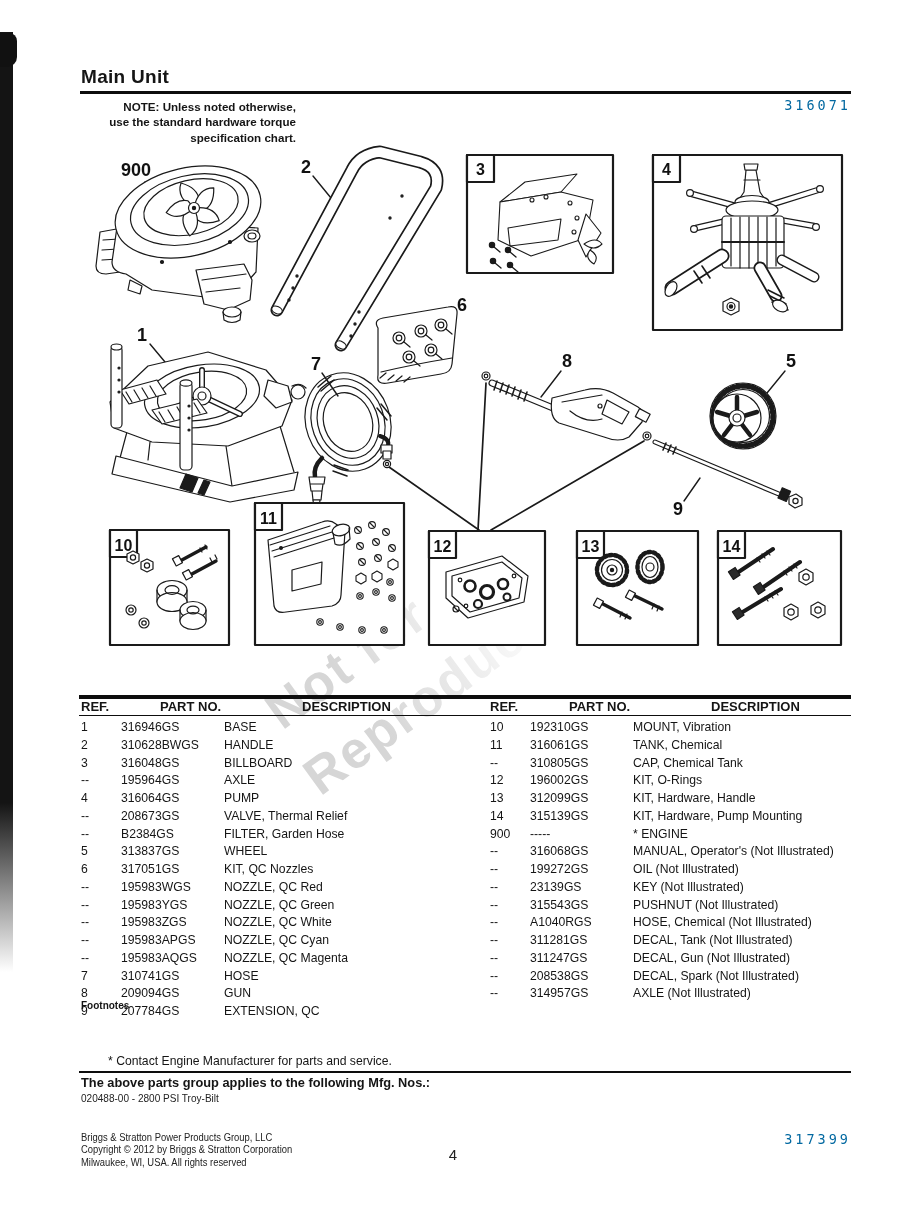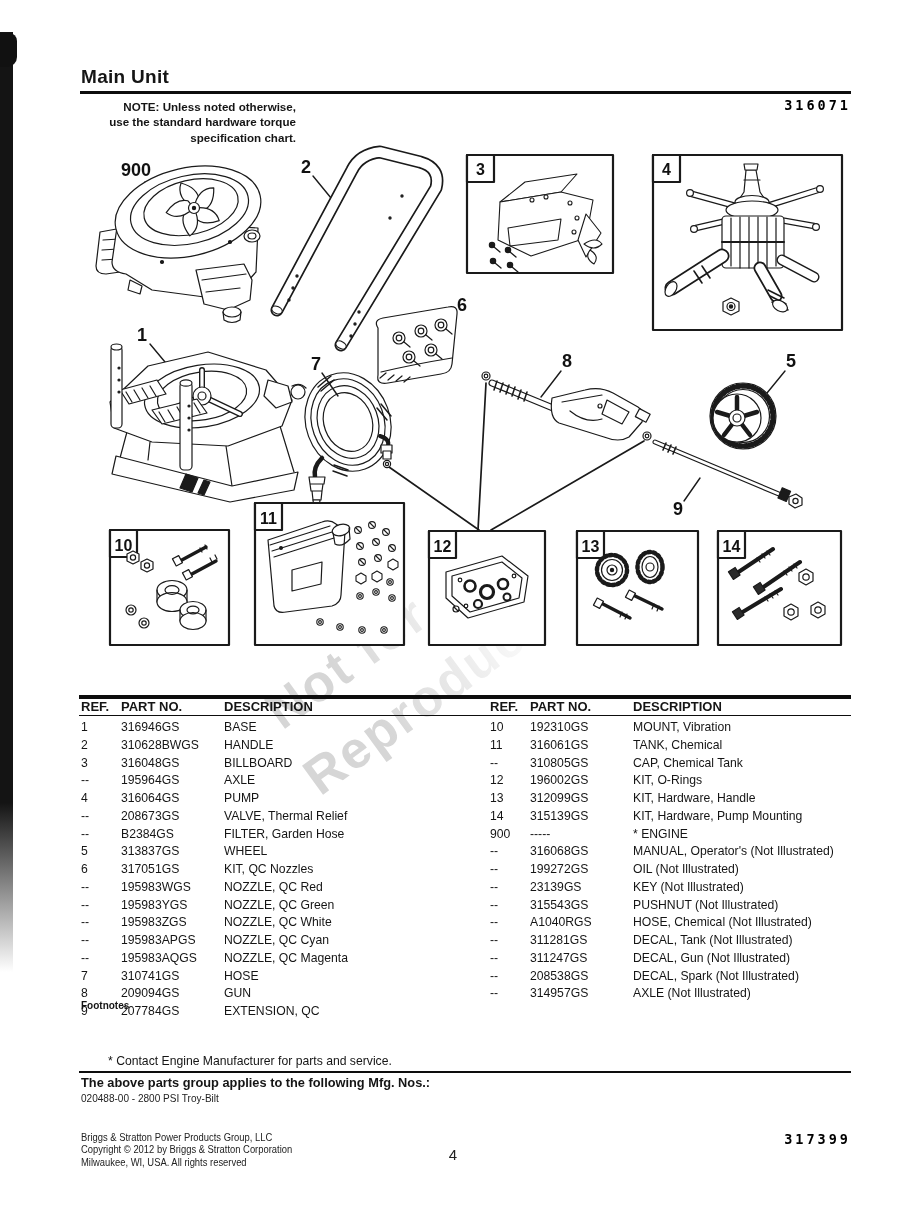--- a/index.html
+++ b/index.html
@@ -10,40 +10,40 @@
       background:linear-gradient(to bottom,#141414 0%,#141414 82%,rgba(20,20,20,0) 100%);}
   .edge-blob{position:absolute;left:0;top:33px;width:17px;height:34px;background:#111;
       border-radius:0 8px 10px 0;}
   
   .title{position:absolute;left:81px;top:66px;font-size:19px;font-weight:bold;
       letter-spacing:.3px;}
   .title-rule{position:absolute;left:80px;top:91px;width:771px;height:3px;background:#0d0d0d;}
   .note{position:absolute;left:81px;top:99px;width:215px;font-size:11.6px;font-weight:bold;
       line-height:1.32;white-space:pre-line;text-align:right;}
   .mono-num{font-family:"DejaVu Sans Mono","Liberation Mono",monospace;font-size:13.5px;
-      letter-spacing:3px;color:#000000;font-weight:bold;}
+      letter-spacing:3px;color:#0369a1;}
   .doc-num{position:absolute;right:55px;top:97px;}
   
   .wm-zone{position:absolute;left:230px;top:530px;width:560px;height:370px;pointer-events:none;
       -webkit-mask-image:linear-gradient(52deg,#000 34%,transparent 62%);
       mask-image:linear-gradient(52deg,#000 34%,transparent 62%);}
   .wm{position:absolute;font-size:52px;font-weight:bold;color:#bdbdbd;opacity:.62;
       letter-spacing:2px;transform:rotate(-36deg);transform-origin:0 0;white-space:nowrap;}
   .wm1{left:24px;top:162px;}
   .wm2{left:62px;top:228px;}
   
   .diagram{position:absolute;left:0;top:140px;}
   .diagram svg text{font-family:"Liberation Sans",sans-serif;font-weight:bold;fill:#111;}
   
   .tbl-toprule{position:absolute;left:79px;top:695px;width:772px;height:4px;background:#0d0d0d;}
   .tbl-headrule{position:absolute;left:79px;top:715px;width:772px;height:1.4px;background:#0d0d0d;}
   .ptable{position:absolute;top:699px;font-size:12.2px;}
   .ptable.left{left:81px;width:372px;}
   .ptable.right{left:490px;width:361px;}
-  .phead{display:flex;font-weight:bold;font-size:13px;height:17px;}
+  .phead{display:flex;font-weight:bold;font-size:13px;height:17px;gap:39px;}
   .prows{position:absolute;top:20px;left:0;right:0;}
   .prow{display:flex;height:17.75px;line-height:17.75px;}
   .c-ref{width:40px;flex:none;}
   .c-part{width:103px;flex:none;border-radius:7px;}
   .c-desc{flex:1;white-space:nowrap;}
   
   .fn-head{position:absolute;left:81px;top:1000px;font-size:10px;font-weight:bold;}
   .fn-item{position:absolute;left:108px;top:1054px;font-size:12.2px;}
   .mfg-rule{position:absolute;left:79px;top:1071px;width:772px;height:1.6px;background:#0d0d0d;}
   .mfg-head{position:absolute;left:81px;top:1075px;font-size:12.8px;font-weight:bold;}

